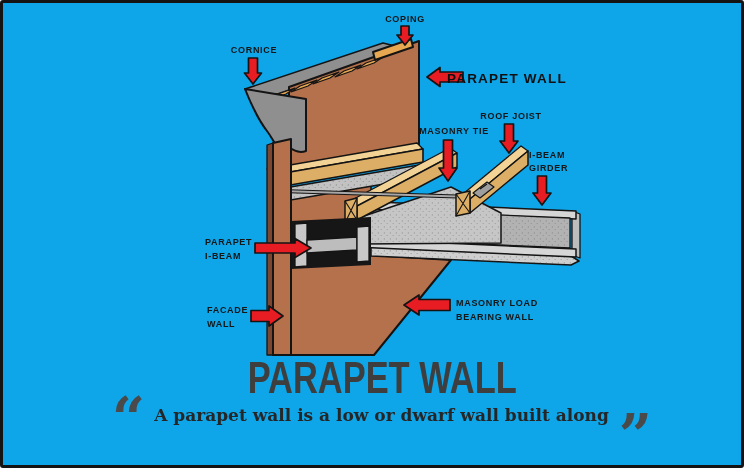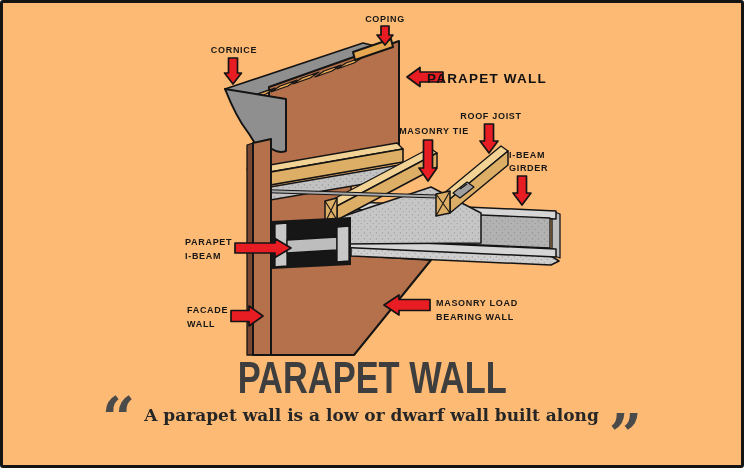--- a/index.html
+++ b/index.html
@@ -6,22 +6,23 @@
     --c-brick:#b5714c; --c-brick_dark:#7c4731; --c-coping_brick:#e8a851;
     --c-wood:#ddae66; --c-wood_top:#f2d395;
     --c-steel:#b2b2b2; --c-steel_light:#d6d6d6;
     --c-cornice_gray:#8f8f8f; --c-arrow_red:#e81c23; --c-outline:#141414;
     --c-title_gray:#3e3e3e; --c-quote_gray:#4a4a4a; --c-text_dark:#262626;
   }
   html,body{margin:0;padding:0;background:#ffffff;}
   .frame{
     box-sizing:border-box; width:744px; height:468px;
     border:3px solid var(--c-outline); border-radius:3px;
-    background:#fdba74; overflow:hidden; position:relative;
+    background:#0ea5e9; overflow:hidden; position:relative;
     font-family:"Liberation Sans", sans-serif;
+    padding-left:20px;
   }
   svg.diagram{display:block; width:744px; height:356px;}
   .oln{stroke:var(--c-outline); stroke-linejoin:round;}
   .f-brick{fill:var(--c-brick);}
   .f-sliver{fill:var(--c-brick_dark);}
   .f-coping{fill:var(--c-coping_brick);}
   .f-wood{fill:var(--c-wood);}
   .f-wood-top{fill:var(--c-wood_top);}
   .f-steel{fill:var(--c-steel);}
   .f-steel-lt{fill:var(--c-steel_light);}

